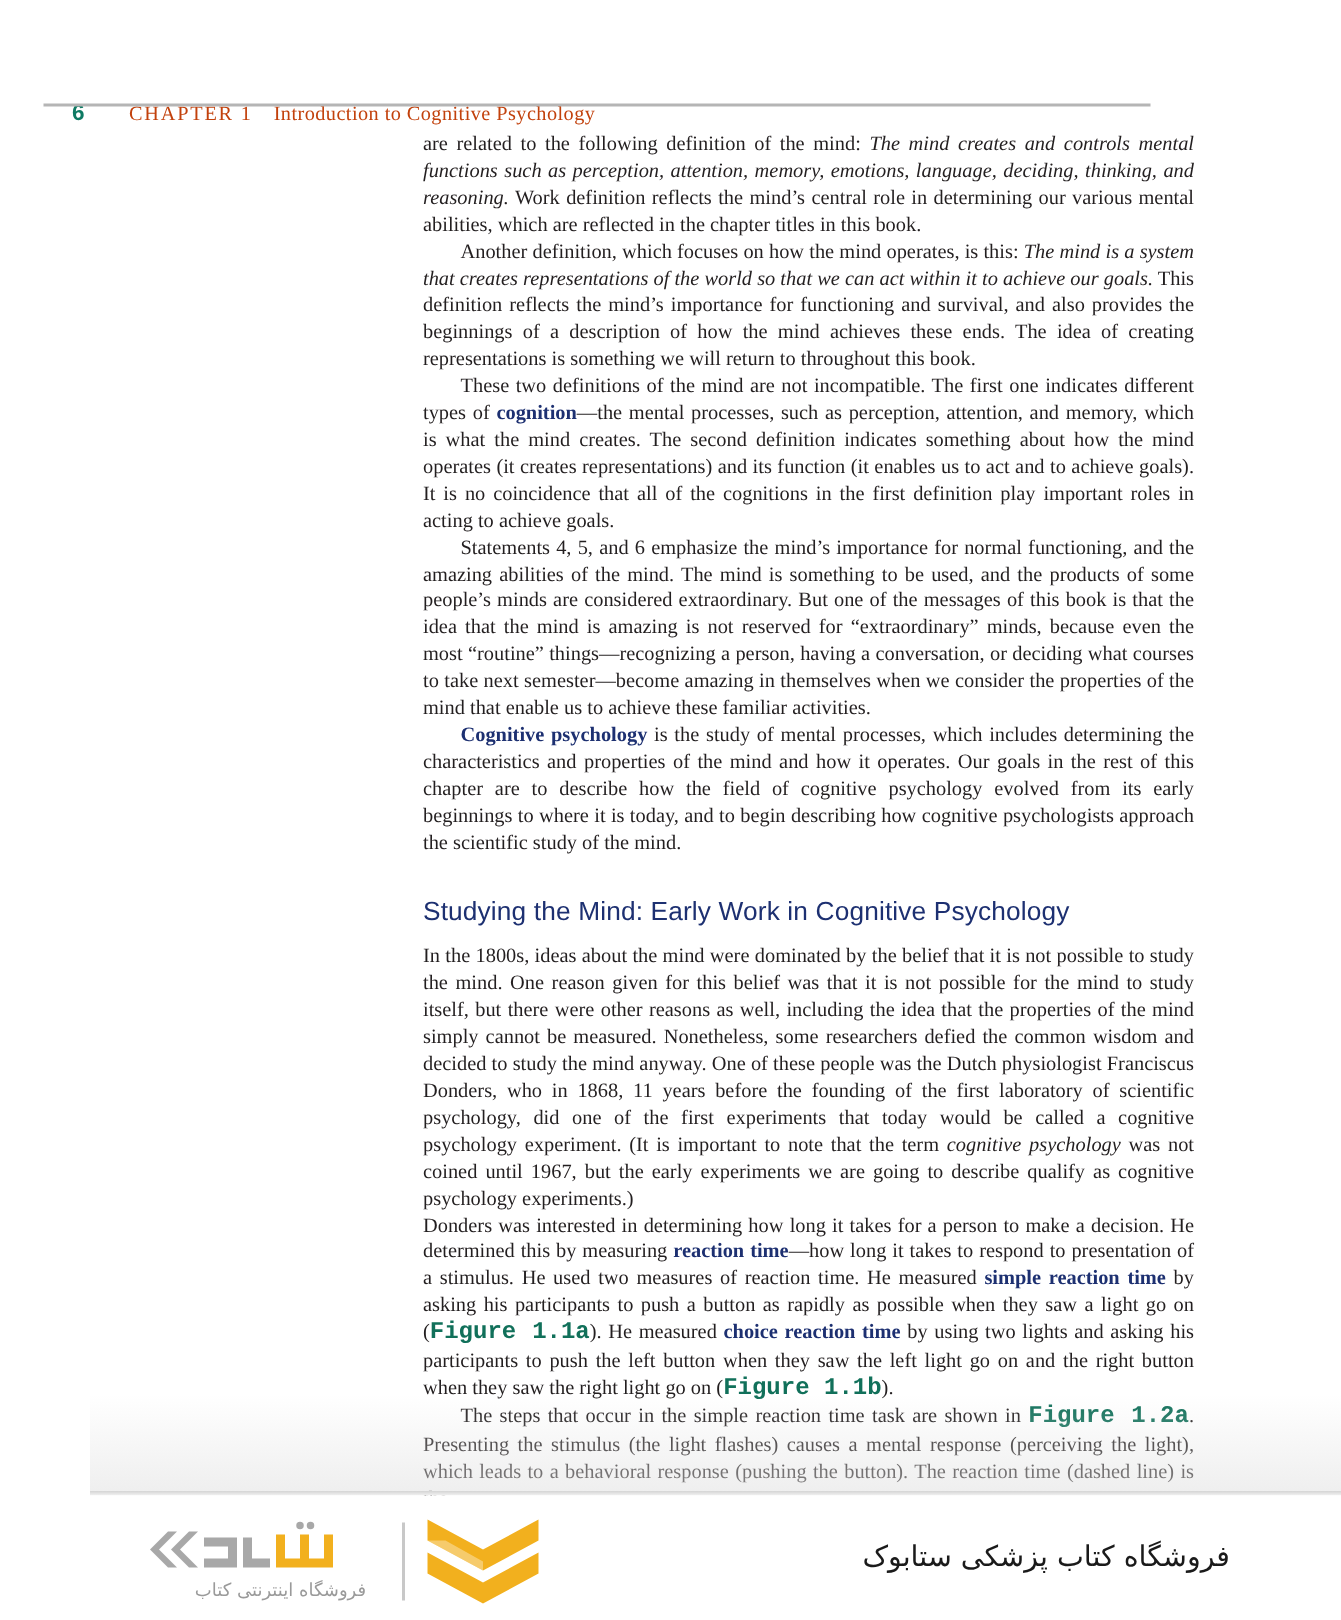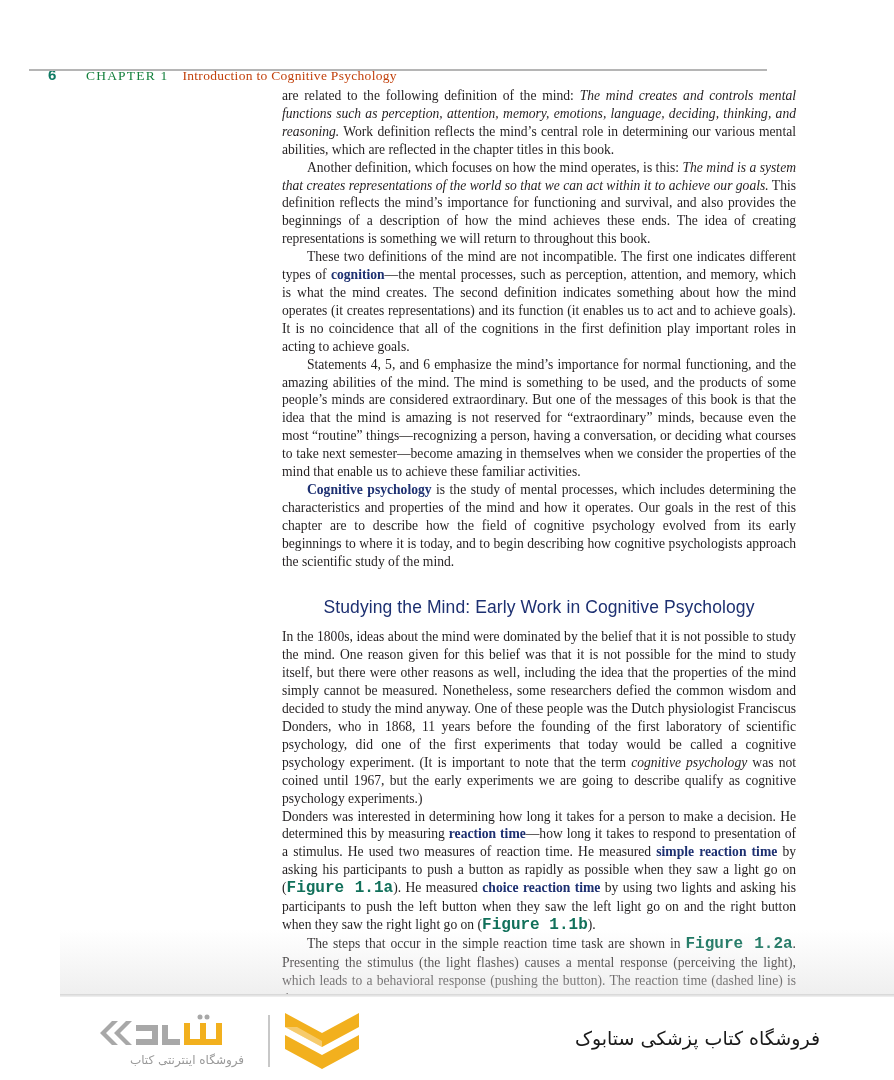--- a/index.html
+++ b/index.html
@@ -9,40 +9,40 @@
       font-family: "Liberation Serif", "DejaVu Serif", serif;
     }
     .running-head {
       position: absolute; left: 48px; top: 44px; width: 720px; height: 24px;
       display: flex; align-items: baseline;
     }
     .page-number {
       font-family: "Liberation Sans", "DejaVu Sans", sans-serif;
       font-weight: bold; font-size: 15px; color: #0e7a63; width: 38px;
     }
-    .chapter-label { font-size: 13.5px; letter-spacing: 1.2px; color: #15803d; margin-right: 14px; margin-top: 24px; }
+    .chapter-label { font-size: 13.5px; letter-spacing: 1.2px; color: #c2410c; margin-right: 14px; margin-top: 24px; }
     .chapter-title { font-size: 13.5px; letter-spacing: 0.3px; color: #c2410c; }
     .head-rule {
       position: absolute; left: 29px; top: 69px; width: 738px; height: 2px; background: #b5b5b5;
     }
     .main {
       position: absolute; left: 282px; top: 87px; width: 514px;
       font-size: 13.6px; line-height: 17.9px; text-align: justify; hyphens: auto;
     }
     .main p { margin: 0; }
     .main p.indent { text-indent: 25px; }
     .term { font-weight: bold; color: #1d3071; }
     .figref {
       font-family: Liberation Mono, monospace;
       font-weight: bold; font-size: 16px; color: #11705a;
     }
     .h1 {
       font-family: "Liberation Sans", "DejaVu Sans", sans-serif;
       font-size: 17.5px; color: #1d3071; margin: 26px 0 10px 0; letter-spacing: 0.1px;
-      text-align: center; line-height: 22px;
+      text-align: left; line-height: 22px;
     }
     .h2 {
       font-family: "Liberation Sans", "DejaVu Sans", sans-serif;
       font-size: 13.3px; color: #c0202f; margin: 17px 0 0 0; text-align: left; line-height: 18px;
       white-space: nowrap; letter-spacing: 0.05px;
     }
     .fade {
       position: absolute; left: 60px; top: 930px; width: 834px; height: 66px;
       background: linear-gradient(to bottom, rgba(255,255,255,0) 0%, rgba(225,225,225,0.55) 100%);
       pointer-events: none;

